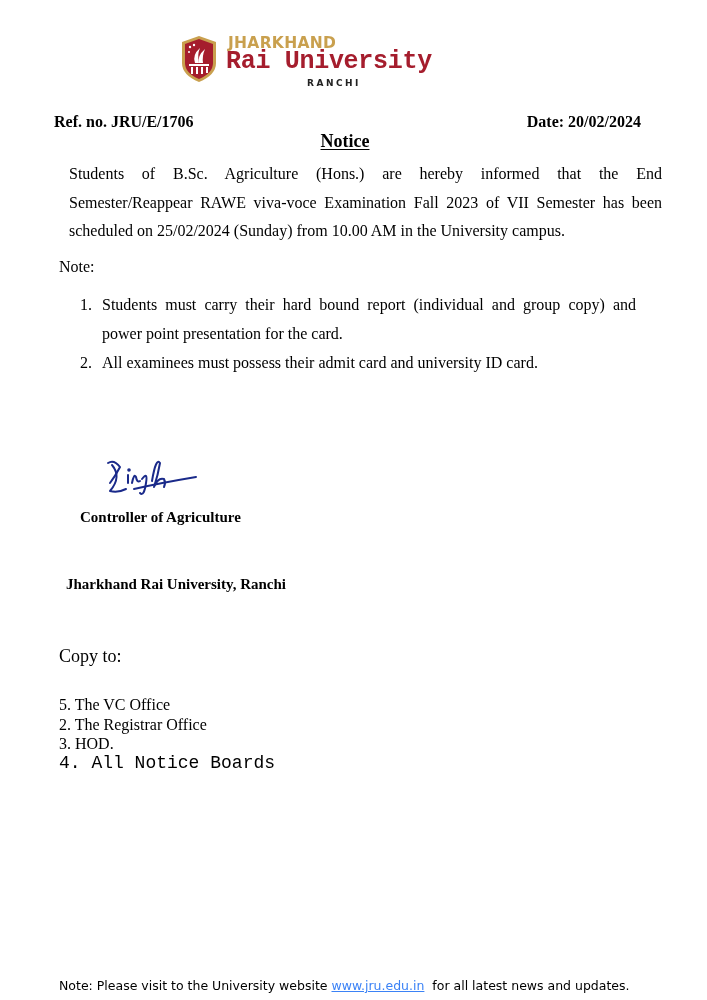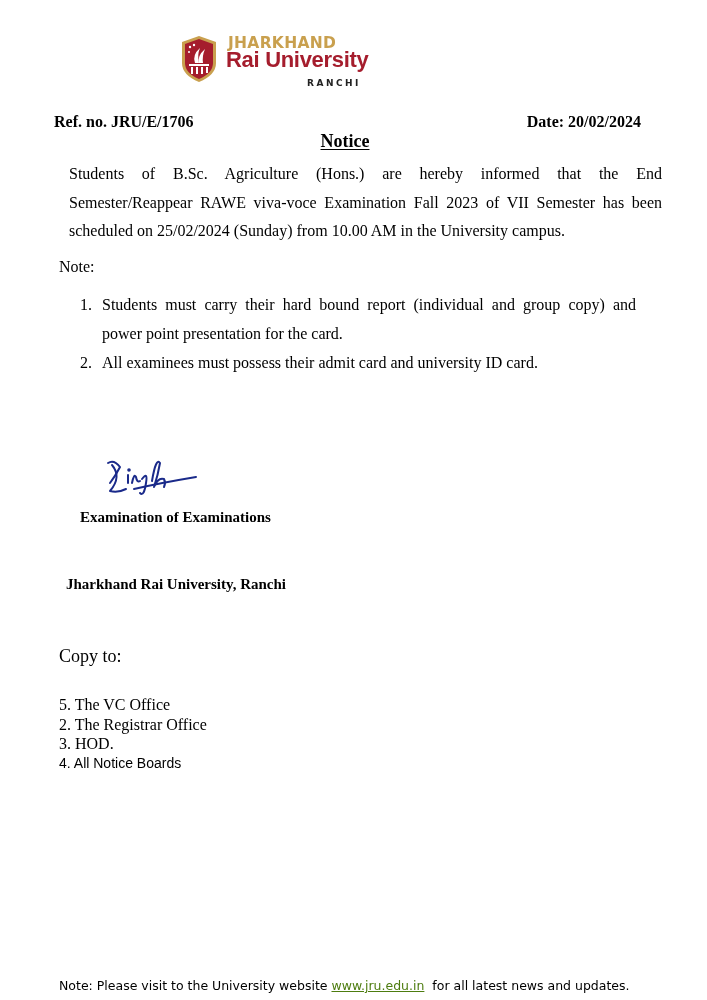--- a/index.html
+++ b/index.html
@@ -3,21 +3,21 @@
 <meta charset="utf-8">
 <style>
   html, body { margin: 0; padding: 0; background: #ffffff; }
   body { width: 707px; height: 1000px; position: relative; overflow: hidden; color: #000; }
   .serif { font-family: "Liberation Serif", "DejaVu Serif", serif; }
 
   
   .logo { position: absolute; left: 180px; top: 33px; height: 56px; width: 270px; }
   .crest { position: absolute; left: 0; top: 2px; width: 38px; height: 48px; }
   .logo-top { position: absolute; left: 48px; top: 1px; font-family: "DejaVu Sans", sans-serif; font-weight: bold; font-size: 15.5px; color: #c9a04e; letter-spacing: 0.3px; }
-  .logo-main { position: absolute; left: 46px; top: 14px; font-family: Liberation Sans, sans-serif; font-weight: bold; font-size: 22px; color: #a51d2d; letter-spacing: -0.3px; white-space: nowrap; }
+  .logo-main { position: absolute; left: 46px; top: 14px; font-family: Liberation Mono, monospace; font-weight: bold; font-size: 25px; color: #a51d2d; letter-spacing: -0.3px; white-space: nowrap; }
   .logo-sub { position: absolute; left: 46px; top: 45px; width: 216px; display: flex; align-items: center; flex-direction: column; }
   .logo-sub .line { flex: 1; height: 1px; background: #a51d2d; }
   .logo-sub .txt { font-family: "DejaVu Sans", sans-serif; font-weight: bold; font-size: 9px; letter-spacing: 2.5px; padding: 0 6px; color: #222; }
 
   .ref { position: absolute; left: 54px; top: 113px; font-size: 16px; font-weight: bold; }
   .date { position: absolute; right: 66px; top: 113px; font-size: 16px; font-weight: bold; text-align: right; }
   .title { position: absolute; left: 0; width: 690px; top: 131px; text-align: center; font-size: 18px; font-weight: bold; }
   .title span { text-decoration: underline; text-underline-offset: 2px; }
 
   .para { position: absolute; left: 59px; width: 593px; top: 160px; font-size: 16px; line-height: 28.5px; text-align: justify; text-align-last: left; margin-left: 10px; }
@@ -28,24 +28,24 @@
   .note-list li { position: relative; padding-left: 22px; }
   .note-list li .num { position: absolute; left: 0; top: 0; }
   .note-list li .t1 { display: block; text-align: justify; text-align-last: justify; }
 
   .signature { position: absolute; left: 100px; top: 453px; width: 100px; height: 55px; }
   .sig-title { position: absolute; left: 80px; top: 509px; font-size: 15px; font-weight: bold; }
   .sig-org { position: absolute; left: 66px; top: 528px; font-size: 15px; font-weight: bold; margin-top: 48px; }
 
   .copy-label { position: absolute; left: 59px; top: 646px; font-size: 18px; }
   .copy-list { position: absolute; left: 59px; top: 695px; margin: 0; padding: 0; list-style: none; font-size: 16px; line-height: 19.5px; }
-  .copy-list li.sansitem { font-family: Liberation Sans, sans-serif; font-size: 14px; }
+  .copy-list li.sansitem { font-family: Liberation Mono, monospace; font-size: 18px; }
 
   .footer { position: absolute; left: 59px; top: 978px; font-size: 12.5px; font-family: "DejaVu Sans", sans-serif; white-space: nowrap; }
-  .footer a { color: #4d7c0f; text-decoration: underline; }
+  .footer a { color: #3b82f6; text-decoration: underline; }
 </style>
 </head>
 <body>
 
 <div class="logo">
   <svg class="crest" viewBox="0 0 38 48">
     <path d="M19 1 L36 7 L36 28 Q36 40 19 47 Q2 40 2 28 L2 7 Z" fill="#c9a04e"></path>
     <path d="M19 4 L33 9 L33 28 Q33 38 19 44 Q5 38 5 28 L5 9 Z" fill="#a51d2d"></path>
     <circle cx="10" cy="12" r="1.2" fill="#fff"></circle>
     <circle cx="14" cy="10" r="1.2" fill="#fff"></circle>
@@ -99,21 +99,21 @@
     <path d="M12 12 Q22 24 10 38 Q18 40 26 36"></path>
     <path d="M28 22 L28 30"></path>
     <circle cx="29" cy="17" r="0.8" fill="#1a2a8a"></circle>
     <path d="M32 30 Q34 20 36 24 Q37 30 40 28"></path>
     <path d="M42 26 Q48 18 46 30 Q44 44 40 40"></path>
     <path d="M52 28 Q56 4 60 10 Q58 22 54 34 Q58 24 64 26 Q66 30 64 34"></path>
     <path d="M34 36 Q60 30 96 24"></path>
   </g>
 </svg>
 
-<div class="sig-title serif">Examination of Examinations</div>
+<div class="sig-title serif">Controller of Agriculture</div>
 <div class="sig-org serif">Jharkhand Rai University, Ranchi</div>
 
 <div class="copy-label serif">Copy to:</div>
 <ul class="copy-list serif">
   <li>5. The VC Office</li>
   <li>2. The Registrar Office</li>
   <li>3. HOD.</li>
   <li class="sansitem">4. All Notice Boards</li>
 </ul>
 

